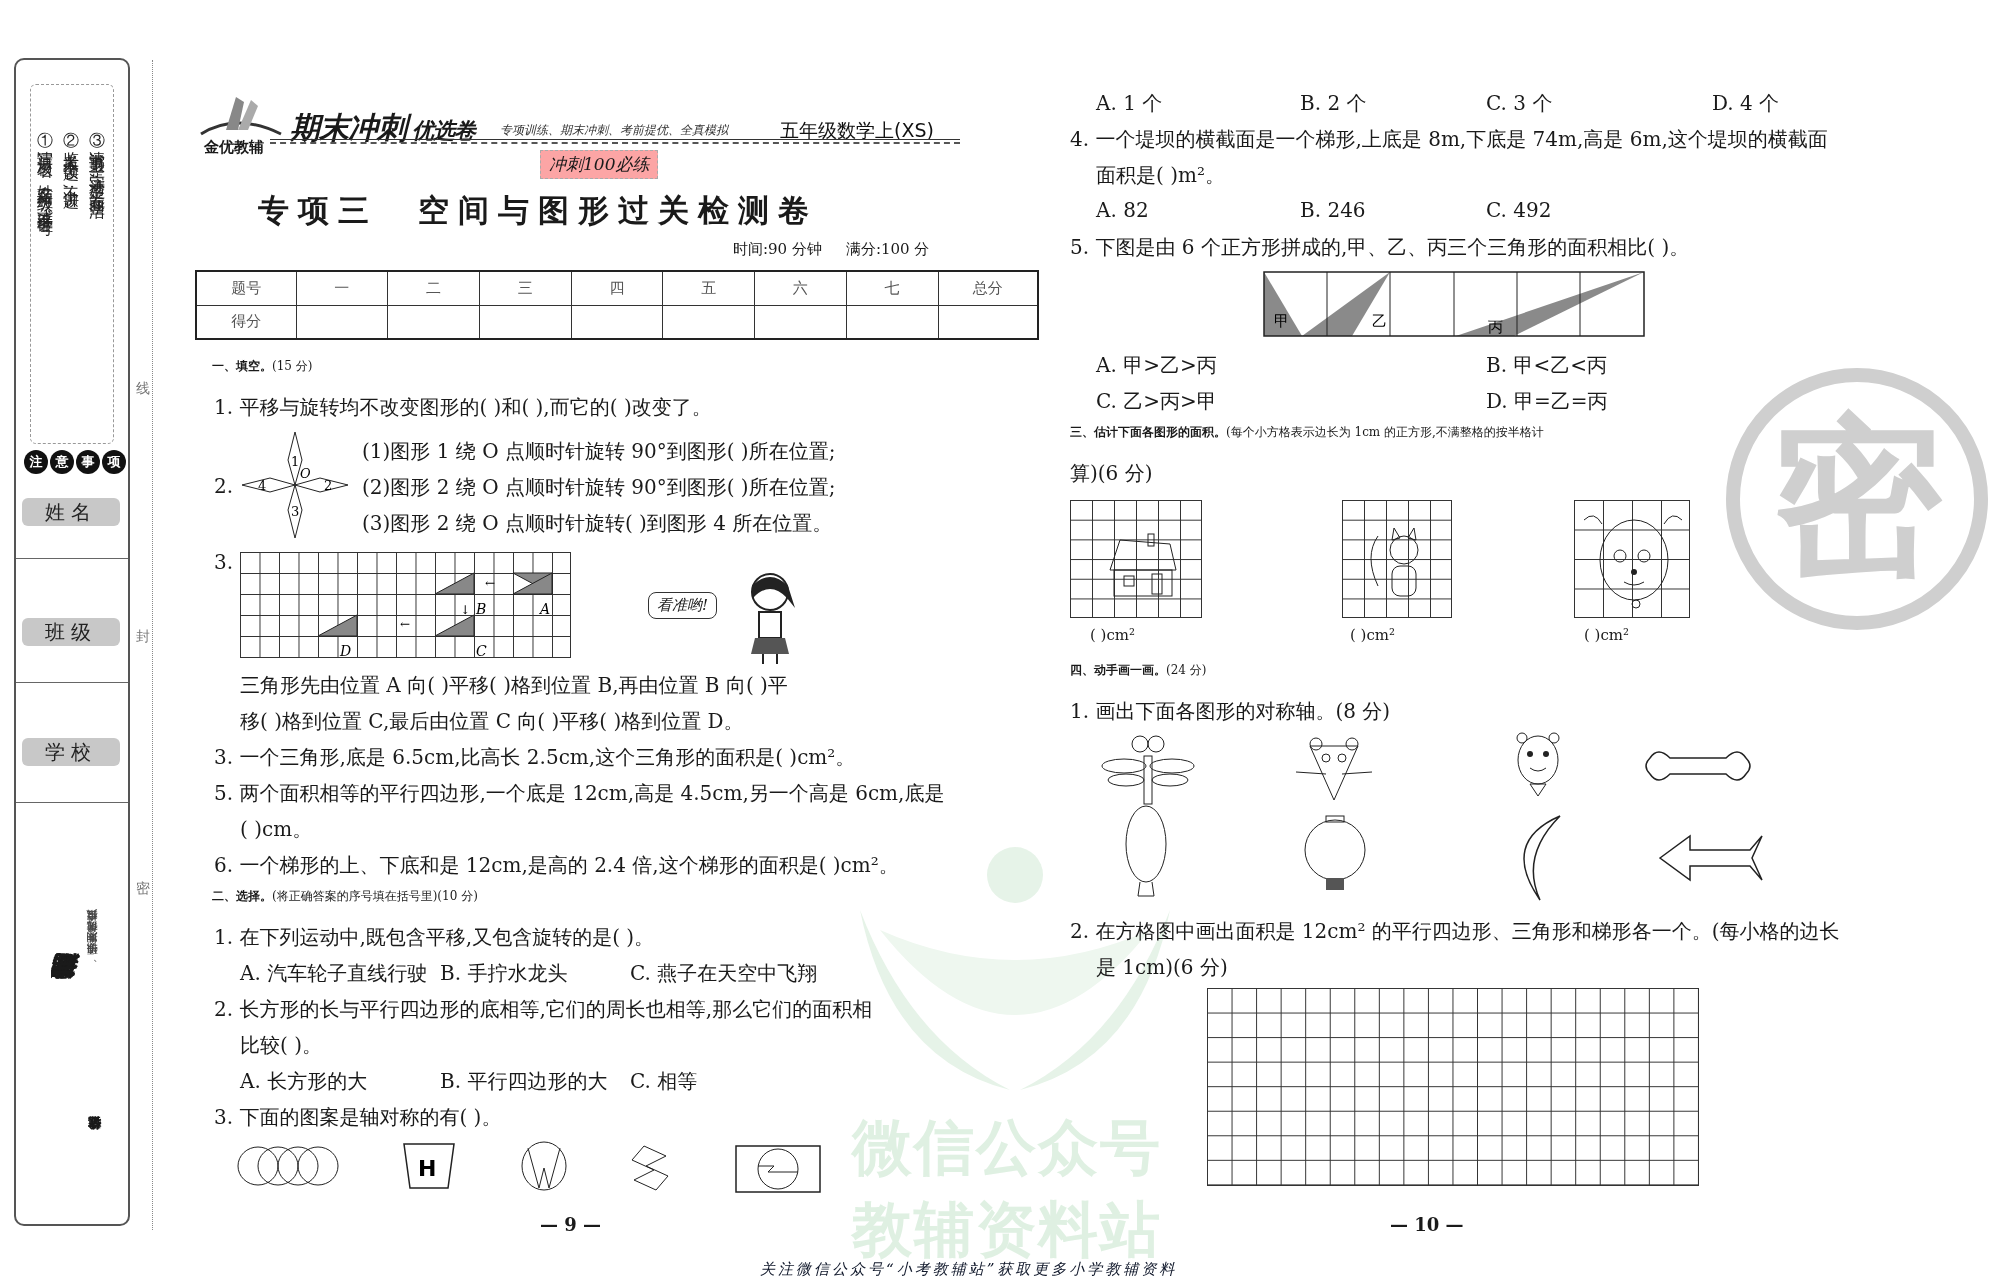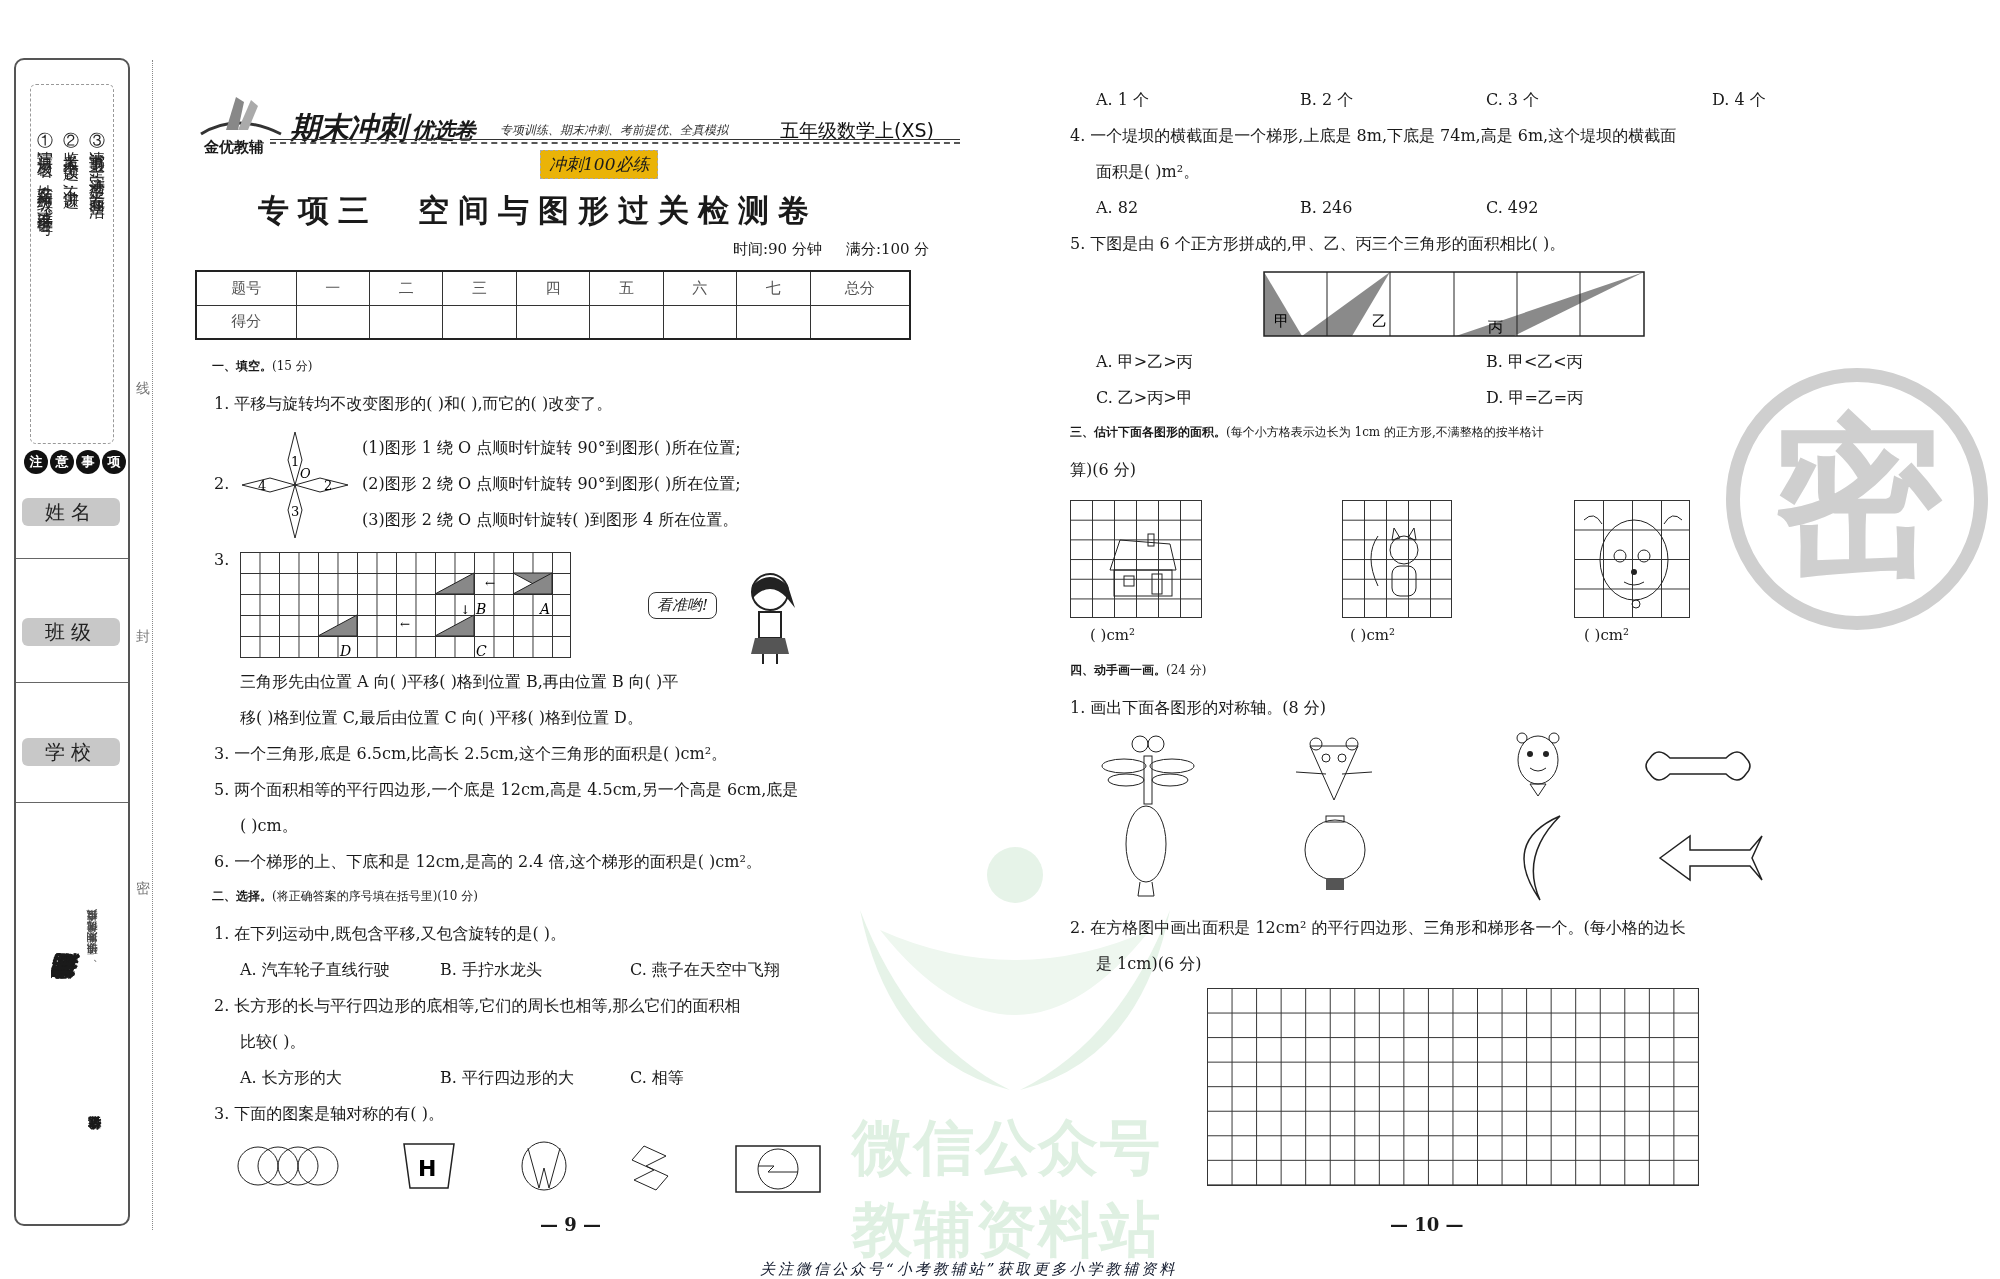--- a/index.html
+++ b/index.html
@@ -25,31 +25,31 @@
 
   
   .hdr-logo-swoosh { position: absolute; left: 196px; top: 92px; }
   .hdr-title { position: absolute; left: 290px; top: 108px; font-family: "DejaVu Sans", sans-serif; font-weight: bold; font-style: italic; font-size: 30px; letter-spacing: -1px; }
   .hdr-title small { font-size: 22px; font-weight: bold; margin-left: 6px; }
   .hdr-tagline { position: absolute; left: 750px; top: 122px; font-size: 12px; font-style: italic; color: #333; }
   .hdr-grade { position: absolute; left: 780px; top: 118px; font-family: "DejaVu Sans", sans-serif; font-size: 19px; color: #111; }
   .hdr-brand { position: absolute; left: 204px; top: 138px; font-family: "DejaVu Sans", sans-serif; font-size: 15px; font-weight: bold; }
   .hdr-rule { position: absolute; left: 270px; top: 142px; width: 690px; border-top: 2px dashed #555; }
   .hdr-rule2 { position: absolute; left: 270px; top: 139px; width: 690px; border-top: 1px solid #333; }
-  .hdr-sub { position: absolute; left: 540px; top: 150px; border: 1px dashed #aaa; padding: 2px 8px; font-size: 17px; font-style: italic; background: #eab308; }
+  .hdr-sub { position: absolute; left: 540px; top: 150px; border: 1px dashed #aaa; padding: 2px 8px; font-size: 17px; font-style: italic; background: #fca5a5; }
   .main-title { position: absolute; left: 258px; top: 190px; font-family: "DejaVu Sans", sans-serif; font-weight: bold; font-size: 31px; letter-spacing: 9px; }
   .main-title .gap { display: inline-block; width: 40px; }
   .meta { position: absolute; left: 733px; top: 240px; font-size: 15px; }
   .meta span + span { margin-left: 24px; }
 
-  table.score { position: absolute; left: 195px; top: 270px; width: 716px; border-collapse: collapse; }
+  table.score { position: absolute; left: 195px; top: 270px; width: 844px; border-collapse: collapse; }
   table.score td { border: 1px solid #333; height: 34px; text-align: center; font-family: "DejaVu Sans", sans-serif; font-size: 15px; color: #555; }
   table.score { border: 2px solid #222; }
 
-  .text { position: absolute; font-size: 16px; white-space: nowrap; }
+  .text { position: absolute; font-size: 20px; white-space: nowrap; }
   .sec { position: absolute; font-size: 12px; font-weight: bold; font-family: "DejaVu Sans", sans-serif; white-space: nowrap; margin-left: 26px; }
   .sec .note { font-weight: normal; font-family: "DejaVu Serif", serif; }
 
   
   .grid { position: absolute; background-image: linear-gradient(#333 1px, transparent 1px), linear-gradient(90deg, #333 1px, transparent 1px); border-right: 1.5px solid #333; border-bottom: 1.5px solid #333; }
 
   .speech { position: absolute; left: 648px; top: 592px; border: 1.5px solid #333; border-radius: 8px; padding: 3px 8px; font-size: 15px; font-style: italic; }
 
   .page-num { position: absolute; font-size: 18px; font-weight: bold; }
   .footer { position: absolute; left: 760px; top: 1260px; font-size: 15px; letter-spacing: 3px; color: #0f172a; font-style: italic; }

